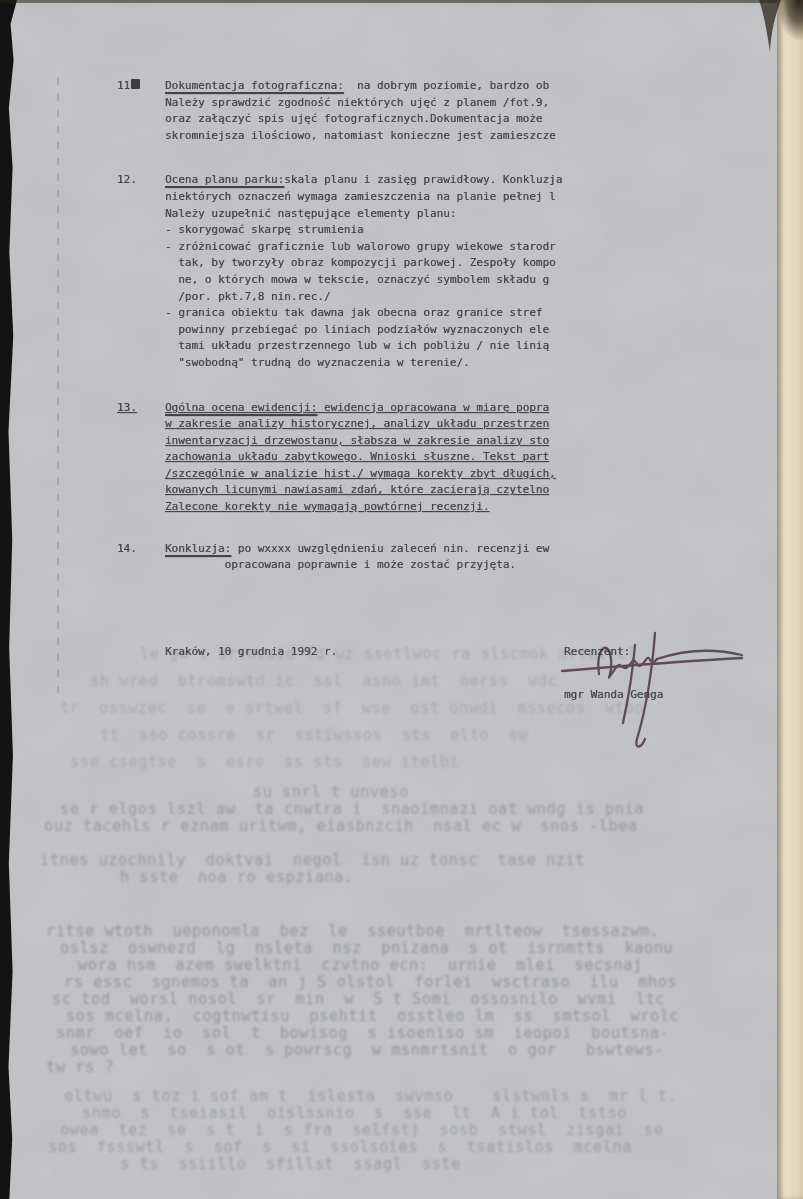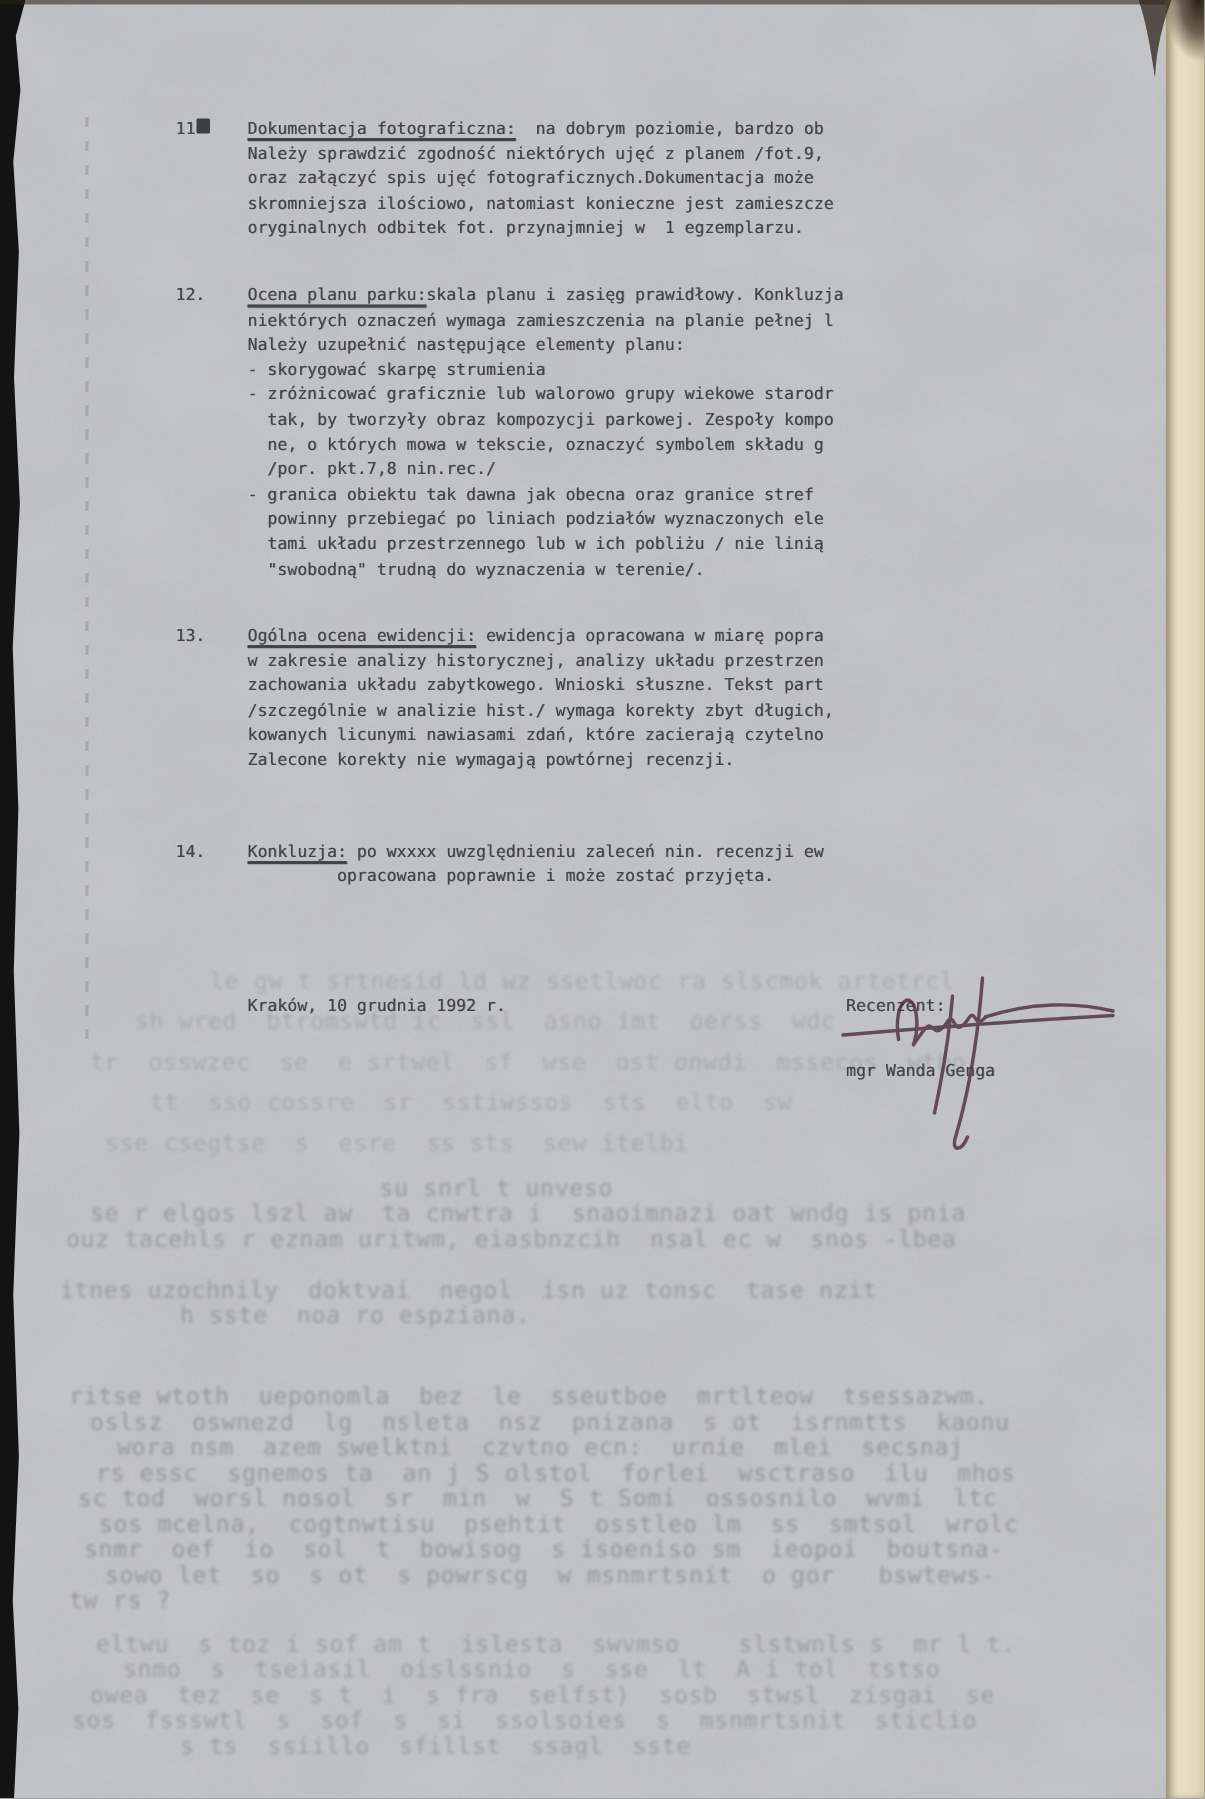--- a/index.html
+++ b/index.html
@@ -38,21 +38,21 @@
     font-size:15.5px;letter-spacing:.4px;
     color:#6f747e;filter:blur(.9px);
   }
   
   .content{
     position:absolute;left:117px;top:78px;width:666px;z-index:3;
     font-size:11px;line-height:16.6px;color:#43444a;
     text-shadow:.4px .3px 0 rgba(58,58,66,.5);
   }
   .item{display:flex;}
-  .item.m28{margin-bottom:28px;} .item.m26{margin-bottom:44px;}
+  .item.m28{margin-bottom:28px;} .item.m26{margin-bottom:25px;text-decoration:underline;}
   .num{width:48px;flex-shrink:0;white-space:pre;}
   .blob{display:inline-block;width:9px;height:10px;background:#3d3e44;margin-left:1px;border-radius:1px;}
   .body{flex:1;}
   .line{white-space:pre;}
   .u{text-decoration:underline;text-decoration-thickness:1.5px;text-underline-offset:3px;}
   
   .footer{position:relative;margin-top:70px;height:130px;}
   .date{margin-left:48px;white-space:pre;}
   .reviewer{position:absolute;left:447px;top:0;}
   .reviewer .name{margin-top:27px;white-space:pre;}
@@ -94,36 +94,35 @@
       <div class="ghost-line" style="left: 78px; top: 956px; opacity: 0.55;">wora nsm  azem swelktni  czvtno ecn:  urnie  mlei  secsnaj</div>
       <div class="ghost-line" style="left: 64px; top: 973px; opacity: 0.55;">rs essc  sgnemos ta  an j S olstol  forlei  wsctraso  ilu  mhos</div>
       <div class="ghost-line" style="left: 52px; top: 990px; opacity: 0.55;">sc tod  worsl nosol  sr  min  w  S t Somi  ossosnilo  wvmi  ltc</div>
       <div class="ghost-line" style="left: 66px; top: 1007px; opacity: 0.55;">sos mcelna,  cogtnwtisu  psehtit  osstleo lm  ss  smtsol  wrolc</div>
       <div class="ghost-line" style="left: 56px; top: 1024px; opacity: 0.55;">snmr  oef  io  sol  t  bowisog  s isoeniso sm  ieopoi  boutsna-</div>
       <div class="ghost-line" style="left: 70px; top: 1041px; opacity: 0.55;">sowo let  so  s ot  s powrscg  w msnmrtsnit  o gor   bswtews-</div>
       <div class="ghost-line" style="left: 46px; top: 1058px; opacity: 0.55;">tw rs ?</div>
       <div class="ghost-line" style="left: 82px; top: 1104px; opacity: 0.45;">snmo  s  tseiasil  oislssnio  s  sse  lt  A i tol  tstso</div>
       <div class="ghost-line" style="left: 64px; top: 1087px; opacity: 0.45;">eltwu  s toz i sof am t  islesta  swvmso    slstwnls s  mr l t.</div>
       <div class="ghost-line" style="left: 60px; top: 1121px; opacity: 0.45;">owea  tez  se  s t  i  s fra  selfst)  sosb  stwsl  zisgai  se</div>
-      <div class="ghost-line" style="left: 48px; top: 1138px; opacity: 0.45;">sos  fssswtl  s  sof  s  si  ssolsoies  s  msnmrtsnit  sticlio</div>
+      <div class="ghost-line" style="left: 48px; top: 1138px; opacity: 0.45;">sos  fssswtl  s  sof  s  si  ssolsoies  s  tsatislos  mcelna</div>
       <div class="ghost-line" style="left: 120px; top: 1155px; opacity: 0.45;">s ts  ssiillo  sfillst  ssagl  sste</div>
     </div>
 
   <div class="crease"></div>
 
   <div class="content">
     <div id="items">
         <div class="item m28">
           <div class="num">11<span class="blob"></span></div>
           <div class="body">
             <div class="line"><span class="u">Dokumentacja fotograficzna:</span><span>  na dobrym poziomie, bardzo ob</span></div>
             <div class="line"><span>Należy sprawdzić zgodność niektórych ujęć z planem /fot.9,</span></div>
             <div class="line"><span>oraz załączyć spis ujęć fotograficznych.Dokumentacja może</span></div>
             <div class="line"><span>skromniejsza ilościowo, natomiast konieczne jest zamieszcze</span></div>
-            <div class="line"><span>oryginalnych odbitek fot. przynajmniej w  1 egzemplarzu.</span></div>
           </div>
         </div>
         <div class="item m28">
           <div class="num">12.</div>
           <div class="body">
             <div class="line"><span class="u">Ocena planu parku:</span><span>skala planu i zasięg prawidłowy. Konkluzja</span></div>
             <div class="line"><span>niektórych oznaczeń wymaga zamieszczenia na planie pełnej l</span></div>
             <div class="line"><span>Należy uzupełnić następujące elementy planu:</span></div>
             <div class="line"><span>- skorygować skarpę strumienia</span></div>
             <div class="line"><span>- zróżnicować graficznie lub walorowo grupy wiekowe starodr</span></div>
@@ -134,20 +133,21 @@
             <div class="line"><span>  powinny przebiegać po liniach podziałów wyznaczonych ele</span></div>
             <div class="line"><span>  tami układu przestrzennego lub w ich pobliżu / nie linią</span></div>
             <div class="line"><span>  "swobodną" trudną do wyznaczenia w terenie/.</span></div>
           </div>
         </div>
         <div class="item m26">
           <div class="num">13.</div>
           <div class="body">
             <div class="line"><span class="u">Ogólna ocena ewidencji:</span><span> ewidencja opracowana w miarę popra</span></div>
             <div class="line"><span>w zakresie analizy historycznej, analizy układu przestrzen</span></div>
+            <div class="line"><span>inwentaryzacji drzewostanu, słabsza w zakresie analizy sto</span></div>
             <div class="line"><span>zachowania układu zabytkowego. Wnioski słuszne. Tekst part</span></div>
             <div class="line"><span>/szczególnie w analizie hist./ wymaga korekty zbyt długich,</span></div>
             <div class="line"><span>kowanych licunymi nawiasami zdań, które zacierają czytelno</span></div>
             <div class="line"><span>Zalecone korekty nie wymagają powtórnej recenzji.</span></div>
           </div>
         </div>
         <div class="item">
           <div class="num">14.</div>
           <div class="body">
             <div class="line"><span class="u">Konkluzja:</span><span> po wxxxx uwzględnieniu zaleceń nin. recenzji ew</span></div>

